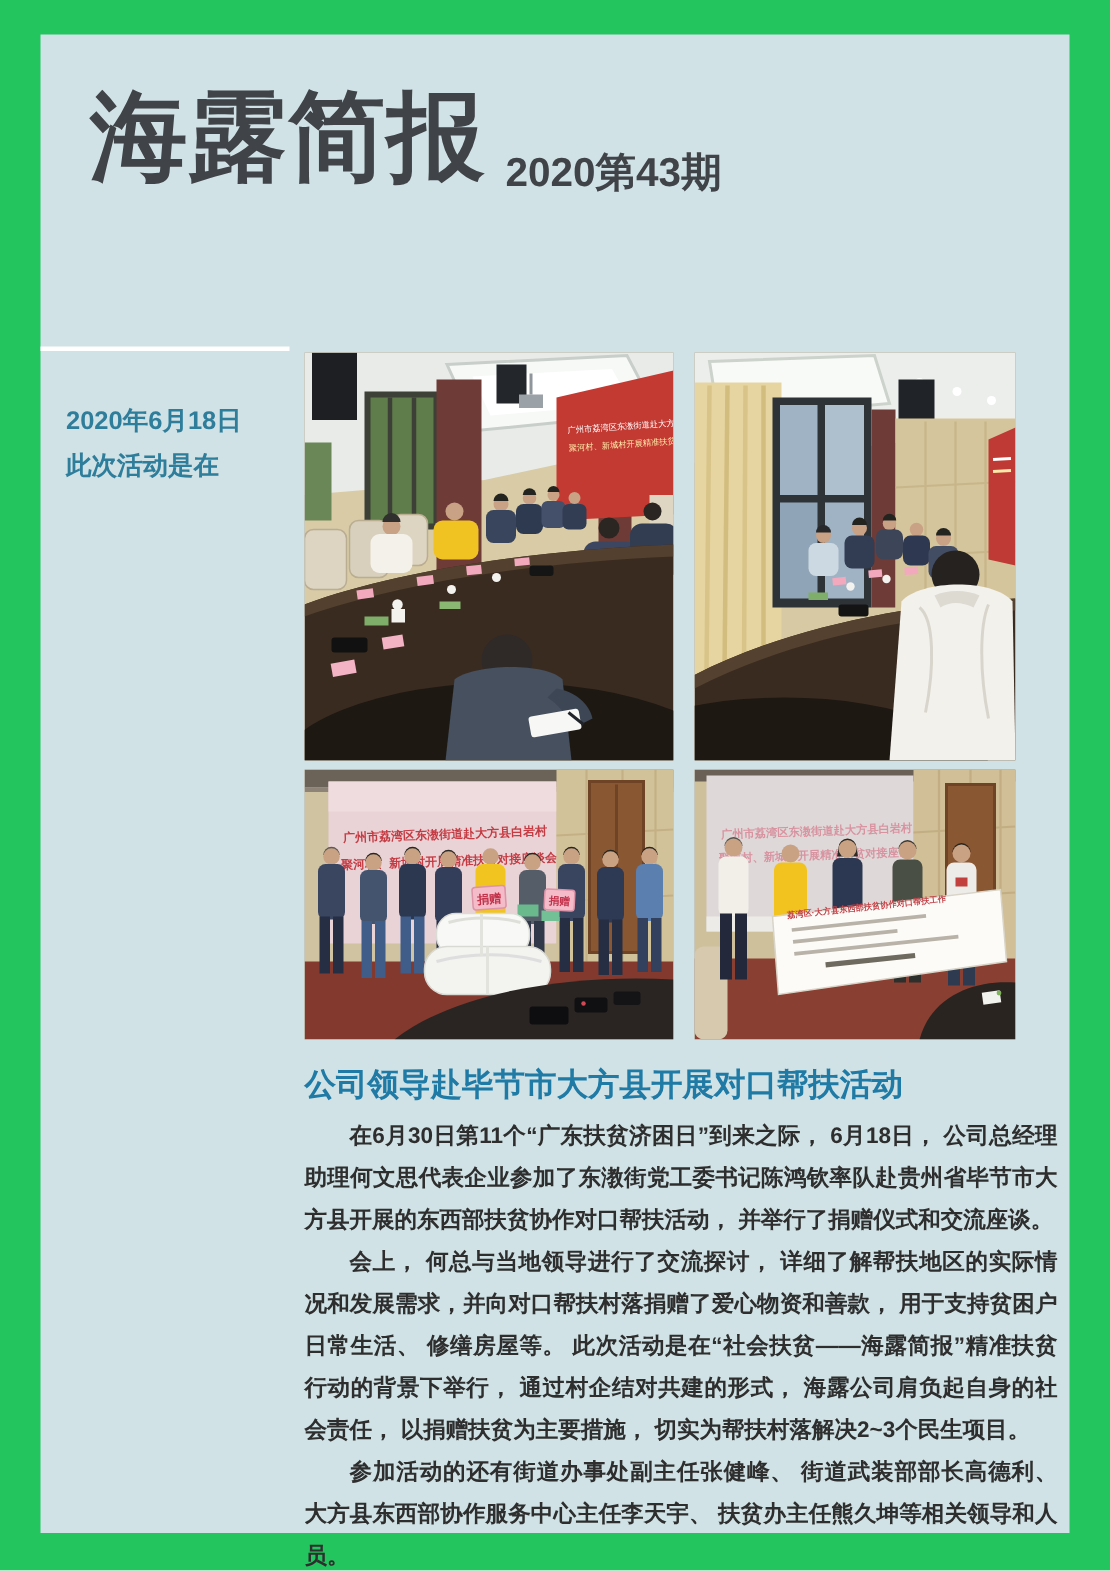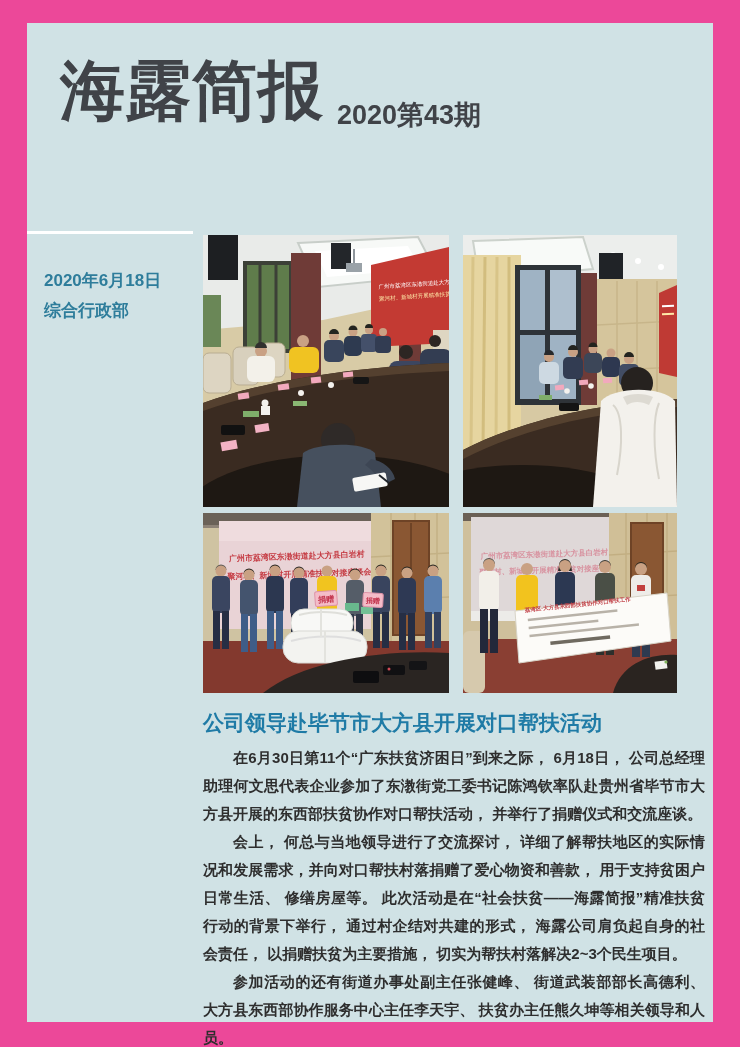--- a/index.html
+++ b/index.html
@@ -1,21 +1,21 @@
 <!DOCTYPE html>
 <html lang="zh"><head>
 <meta charset="utf-8">
 <style>
   html,body{margin:0;padding:0;}
   body{
     width:740px;height:1047px;background:#ffffff;
     font-family:"Liberation Sans","DejaVu Sans",sans-serif;
     position:relative;overflow:hidden;
   }
-  .page{position:absolute;left:0;top:0;width:740px;height:1047px;background:#ec4899;}
+  .page{position:absolute;left:0;top:0;width:740px;height:1047px;background:#22c55e;}
   .sheet{position:absolute;left:27px;top:23px;width:686px;height:999px;background:#d0e2e5;}
   .masthead-title{
     position:absolute;left:33px;top:28px;
     font-size:65px;line-height:80px;font-weight:bold;color:#404348;
     letter-spacing:1px;white-space:nowrap;
   }
   .masthead-issue{
     position:absolute;left:310px;top:74px;
     font-size:27px;font-weight:bold;color:#404348;white-space:nowrap;text-align:center;
   }
@@ -50,21 +50,21 @@
 
 <div class="page">
   <div class="sheet">
 
     <div class="masthead-title">海露简报</div>
     <div class="masthead-issue">2020第43期</div>
 
     <div class="divider"></div>
 
     <div class="pub-date">2020年6月18日</div>
-    <div class="pub-dept">综合行政部</div>
+    <div class="pub-dept">此次活动是在</div>
 
     <div class="photo" id="photo1">
       <svg viewBox="0 0 246 272" preserveAspectRatio="none">
         <rect x="0" y="0" width="246" height="272" fill="#d8cba6"></rect>
         <path d="M0,0 H246 V58 L120,85 L0,95 Z" fill="#e9ebe9"></path>
         <polygon points="95,8 215,2 235,40 115,52" fill="#f7f9f7" stroke="#c8cec9" stroke-width="2"></polygon>
         <polygon points="112,16 205,11 218,34 124,42" fill="#ffffff"></polygon>
         <rect x="5" y="0" width="30" height="45" fill="#1d1f22"></rect>
         <rect x="128" y="8" width="20" height="26" fill="#23262a"></rect>
         <rect x="143" y="28" width="16" height="9" fill="#9aa2a8"></rect>

